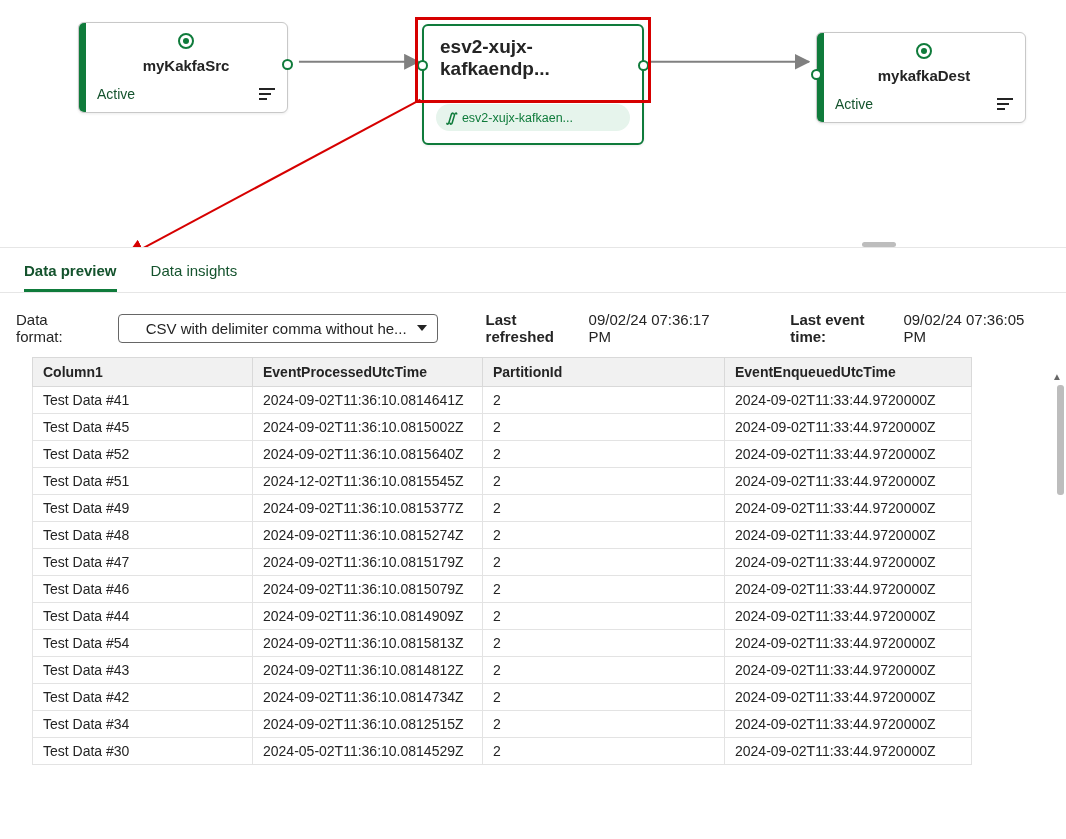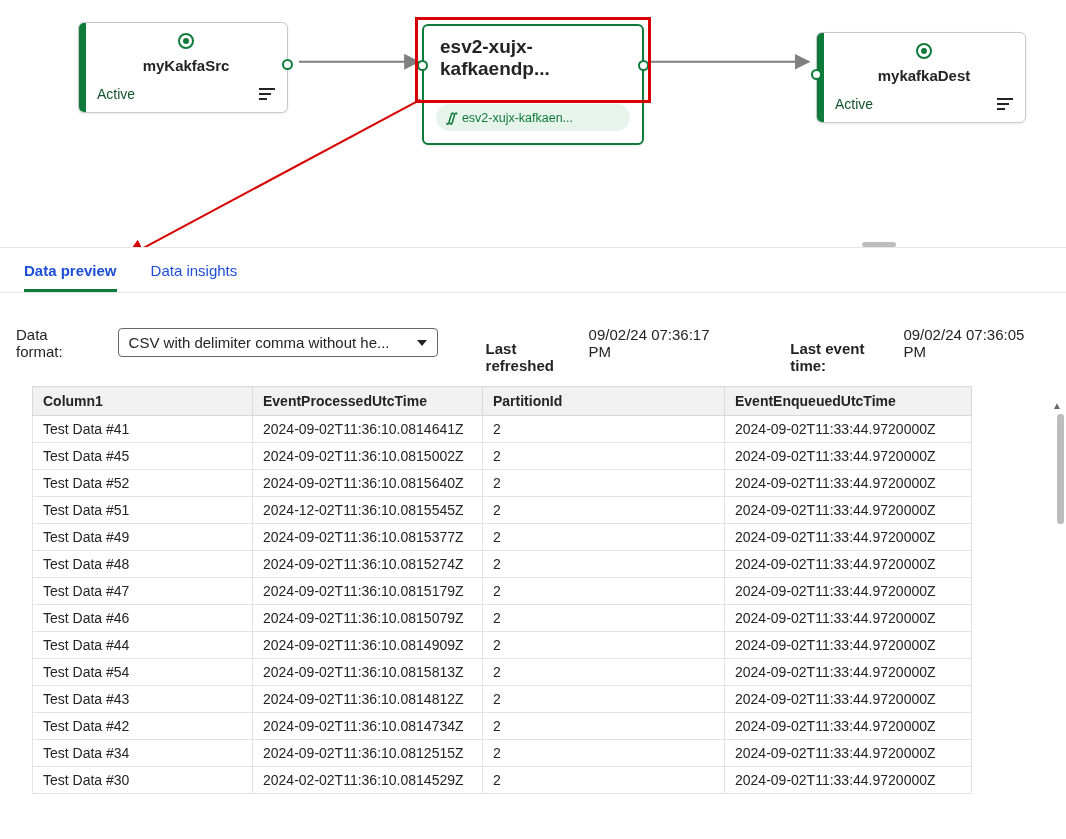--- a/index.html
+++ b/index.html
@@ -85,45 +85,45 @@
 
   
   .tabs {
     display: flex; gap: 34px;
     padding: 14px 24px 0 24px;
     border-bottom: 1px solid #e6e6e6;
   }
   .tab {
     padding-bottom: 10px;
     cursor: pointer;
-    color: #1d4ed8;
+    color: #14532d;
     font-size: 15px;
   }
   .tab.active {
     font-weight: 600;
     border-bottom: 3px solid #0f7b3b;
   }
 
   
   .toolbar {
     display: flex; align-items:center; gap: 24px;
     padding: 18px 24px 12px 16px;
   }
   .toolbar .label { font-size:15px; }
   .select {
-    display:flex; align-items:center; justify-content:space-between;
+    display:flex; align-items:center; justify-content:flex-end;
     border:1px solid #666; border-radius:4px;
     padding: 5px 10px; min-width: 320px;
     cursor:pointer;
     font-size:15px;
   }
   .chev { display:inline-block; width:0; height:0; border-left:5px solid transparent;border-right:5px solid transparent;border-top:6px solid #242424; margin-left:10px;}
   .spacer { flex:1; }
   .meta { display:flex; gap:6px; align-items:center; font-size:15px; }
-  .meta .k { font-weight:600;margin-top:29px; }
+  .meta .k { font-weight:600; }
 
   
   .table-wrap { position:relative; padding: 0 12px 0 32px; }
   table {
     border-collapse: collapse;
     width: 940px;
     font-size: 14px;
   }
   thead th {
     text-align: left;
@@ -330,21 +330,21 @@
           <td>2024-09-02T11:33:44.9720000Z</td>
         </tr>
         <tr>
           <td>Test Data #34</td>
           <td>2024-09-02T11:36:10.0812515Z</td>
           <td>2</td>
           <td>2024-09-02T11:33:44.9720000Z</td>
         </tr>
         <tr>
           <td>Test Data #30</td>
-          <td>2024-02-02T11:36:10.0814529Z</td>
+          <td>2024-05-02T11:36:10.0814529Z</td>
           <td>2</td>
           <td>2024-09-02T11:33:44.9720000Z</td>
         </tr>
       </tbody>
   </table>
   <span class="scroll-arrow-up">▲</span>
   <div class="scroll"></div>
   <span class="scroll-arrow-down" style="top:430px">▼</span>
 </div>
 

